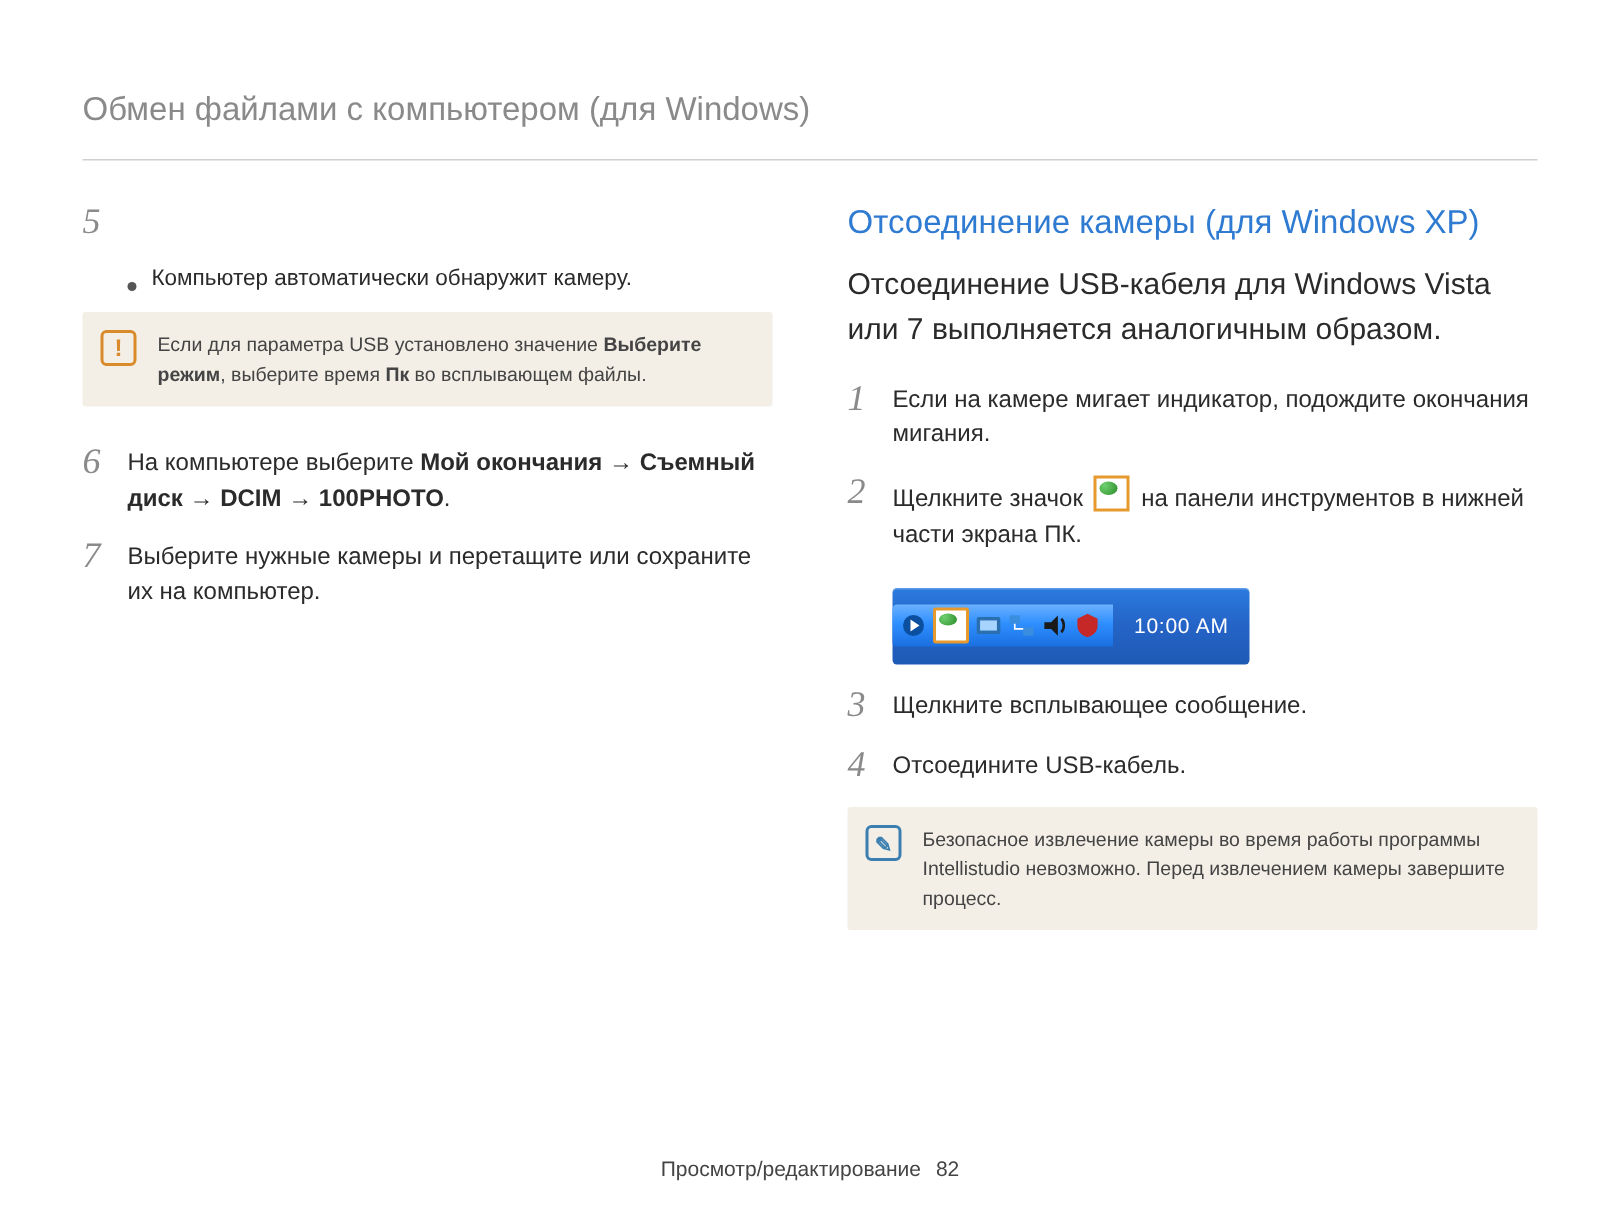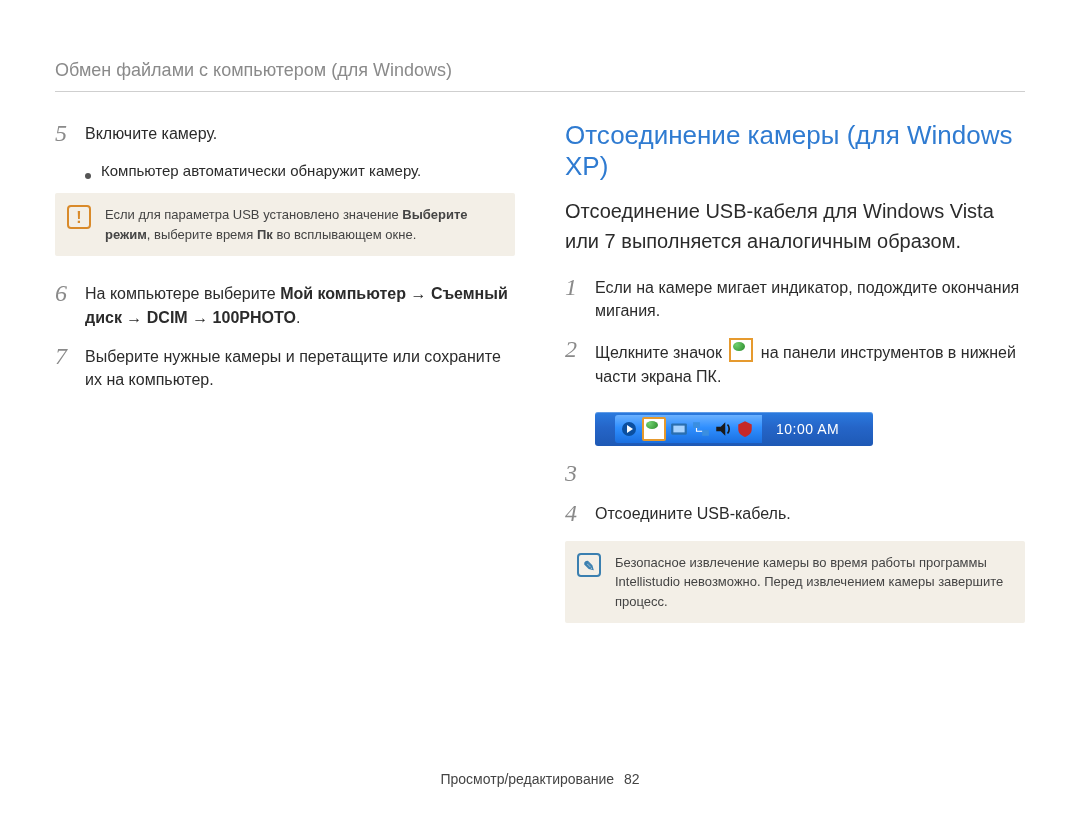--- a/index.html
+++ b/index.html
@@ -13,23 +13,23 @@
     position: relative;
     box-sizing: border-box;
   }
   .page {
     padding: 60px 55px 40px 55px;
     box-sizing: border-box;
     height: 100%;
     position: relative;
   }
   .page-header {
-    font-size: 18px;
+    font-size: 22px;
     color: #8a8a8a;
-    padding-bottom: 10px;
+    padding-bottom: 20px;
     border-bottom: 1px solid #cfcfcf;
     margin-bottom: 28px;
   }
   .columns {
     display: flex;
     gap: 50px;
   }
   .col {
     flex: 1 1 0;
     min-width: 0;
@@ -101,39 +101,39 @@
     border-radius: 4px;
     color: #3a7fb0;
     font-weight: bold;
     text-align: center;
     line-height: 22px;
     font-size: 14px;
     box-sizing: border-box;
   }
   .section-title {
     color: #2f7bd1;
-    font-size: 26px;
+    font-size: 22px;
     margin-bottom: 14px;
     font-weight: normal;
   }
   .intro-text {
     font-size: 20px;
     line-height: 1.5;
     margin-bottom: 18px;
   }
   b { font-weight: bold; }
 
   
   .taskbar {
     display: inline-flex;
     align-items: center;
-    height: 34px;
+    height: 51px;
     background: linear-gradient(to bottom, #2b7bdf 0%, #2565c8 45%, #1e59b5 100%);
     border-radius: 3px;
-    padding: 0 20px;
+    padding: 0 0;
     margin: 10px 0 14px 30px;
     box-shadow: inset 0 1px 0 rgba(255,255,255,.25);
   }
   .tray-left {
     display: flex;
     align-items: center;
     background: linear-gradient(to bottom, #6bb1ff 0%, #2f8fff 45%, #1a6fe0 100%);
     height: 28px;
     border-radius: 3px 0 0 3px;
     padding: 0 6px 0 3px;
@@ -205,37 +205,36 @@
 <div class="page">
 
   <div class="page-header">Обмен файлами с компьютером (для Windows)</div>
 
   <div class="columns">
 
     <div class="col">
 
       <div class="step">
         <div class="step-num">5</div>
-        <div class="step-body">Включите камеру.</div>
       </div>
 
       <div class="bullet-line">
         <span class="bullet-dot"></span>
         <span>Компьютер автоматически обнаружит камеру.</span>
       </div>
 
       <div class="note-box">
         <div class="note-icon warn-icon">!</div>
-        <span>Если для параметра USB установлено значение </span><b>Выберите режим</b><span>, выберите время </span><b>Пк</b><span> во всплывающем окне.</span>
+        <span>Если для параметра USB установлено значение </span><b>Выберите режим</b><span>, выберите время </span><b>Пк</b><span> во всплывающем файлы.</span>
       </div>
 
       <div class="step">
         <div class="step-num">6</div>
         <div class="step-body">
-          <span>На компьютере выберите </span><b>Мой компьютер</b><span> → </span><b>Съемный диск</b><span> → </span><b>DCIM</b><span> → </span><b>100PHOTO</b><span>.</span>
+          <span>На компьютере выберите </span><b>Мой окончания</b><span> → </span><b>Съемный диск</b><span> → </span><b>DCIM</b><span> → </span><b>100PHOTO</b><span>.</span>
         </div>
       </div>
 
       <div class="step">
         <div class="step-num">7</div>
         <div class="step-body">Выберите нужные камеры и перетащите или сохраните их на компьютер.</div>
       </div>
 
     </div>
 
@@ -291,20 +290,21 @@
             <svg viewBox="0 0 16 16">
                 <path d="M8 1l6 3v4c0 4-3 6-6 7-3-1-6-3-6-7V4z" fill="#c62828"></path>
               </svg>
           </span>
         </div>
         <div class="tray-time">10:00 AM</div>
       </div>
 
       <div class="step">
         <div class="step-num">3</div>
+        <div class="step-body">Щелкните всплывающее сообщение.</div>
       </div>
 
       <div class="step">
         <div class="step-num">4</div>
         <div class="step-body">Отсоедините USB-кабель.</div>
       </div>
 
       <div class="note-box">
         <div class="note-icon info-icon">✎</div>
         <span>Безопасное извлечение камеры во время работы программы Intellistudio невозможно. Перед извлечением камеры завершите процесс.</span>

